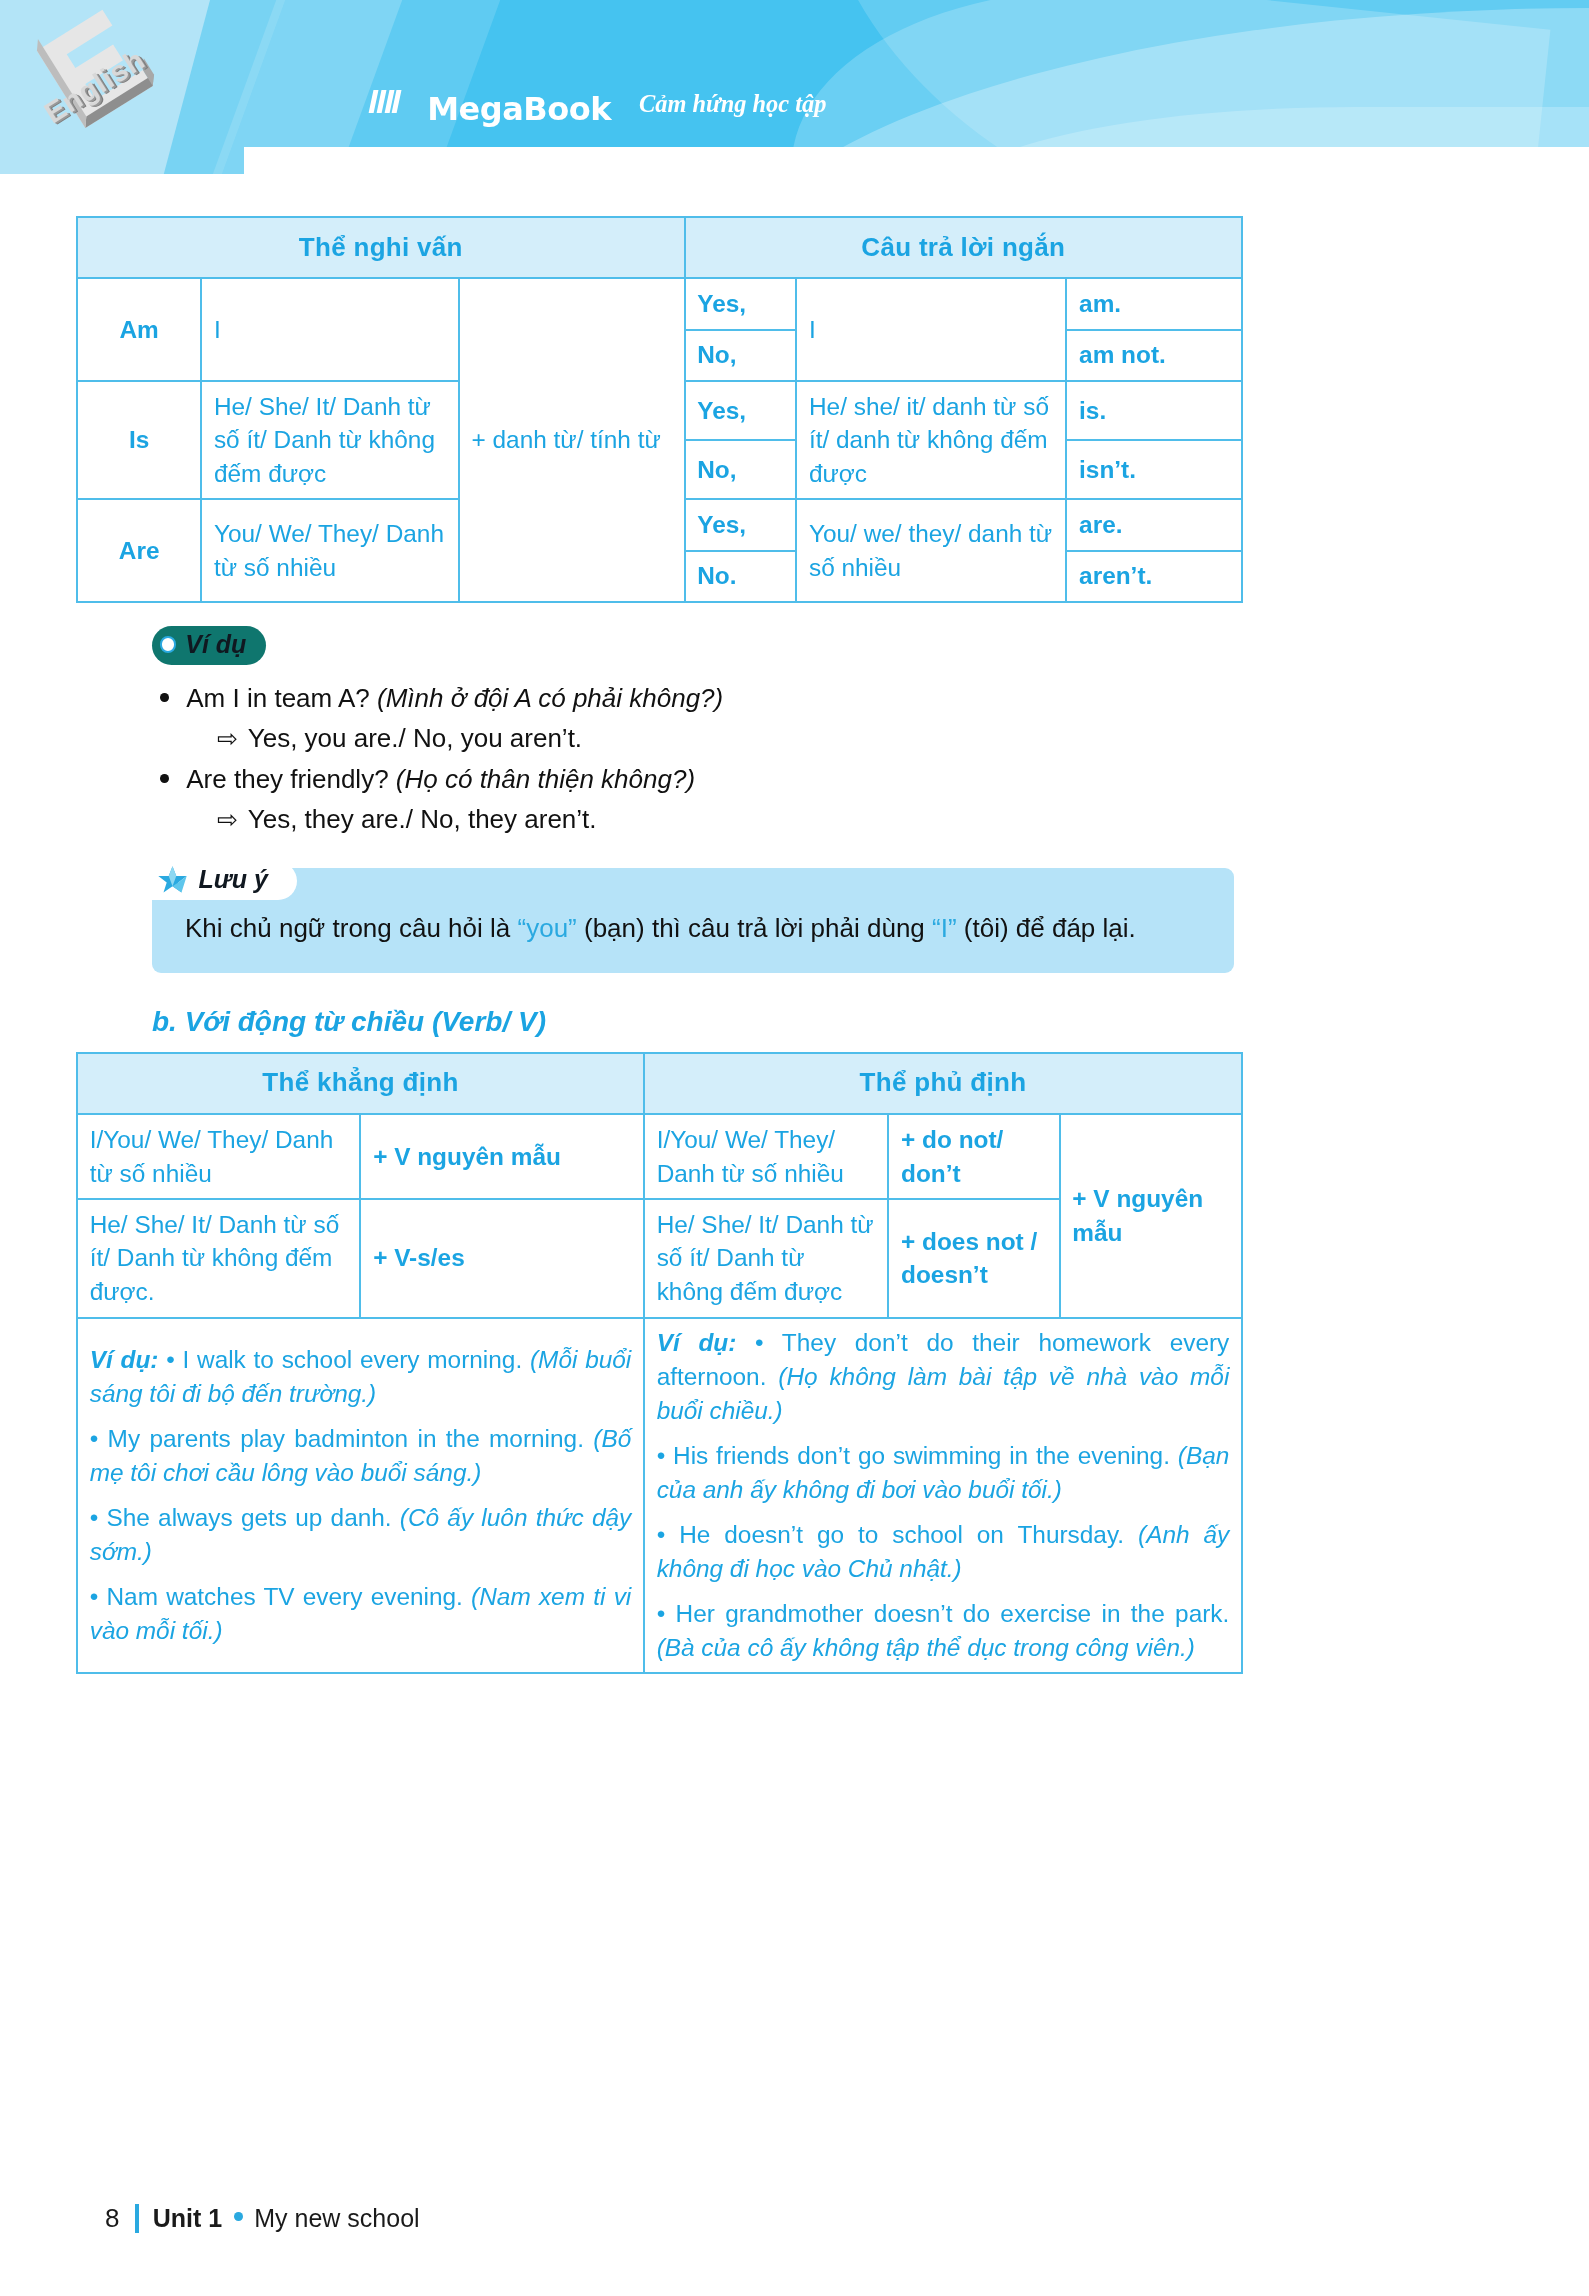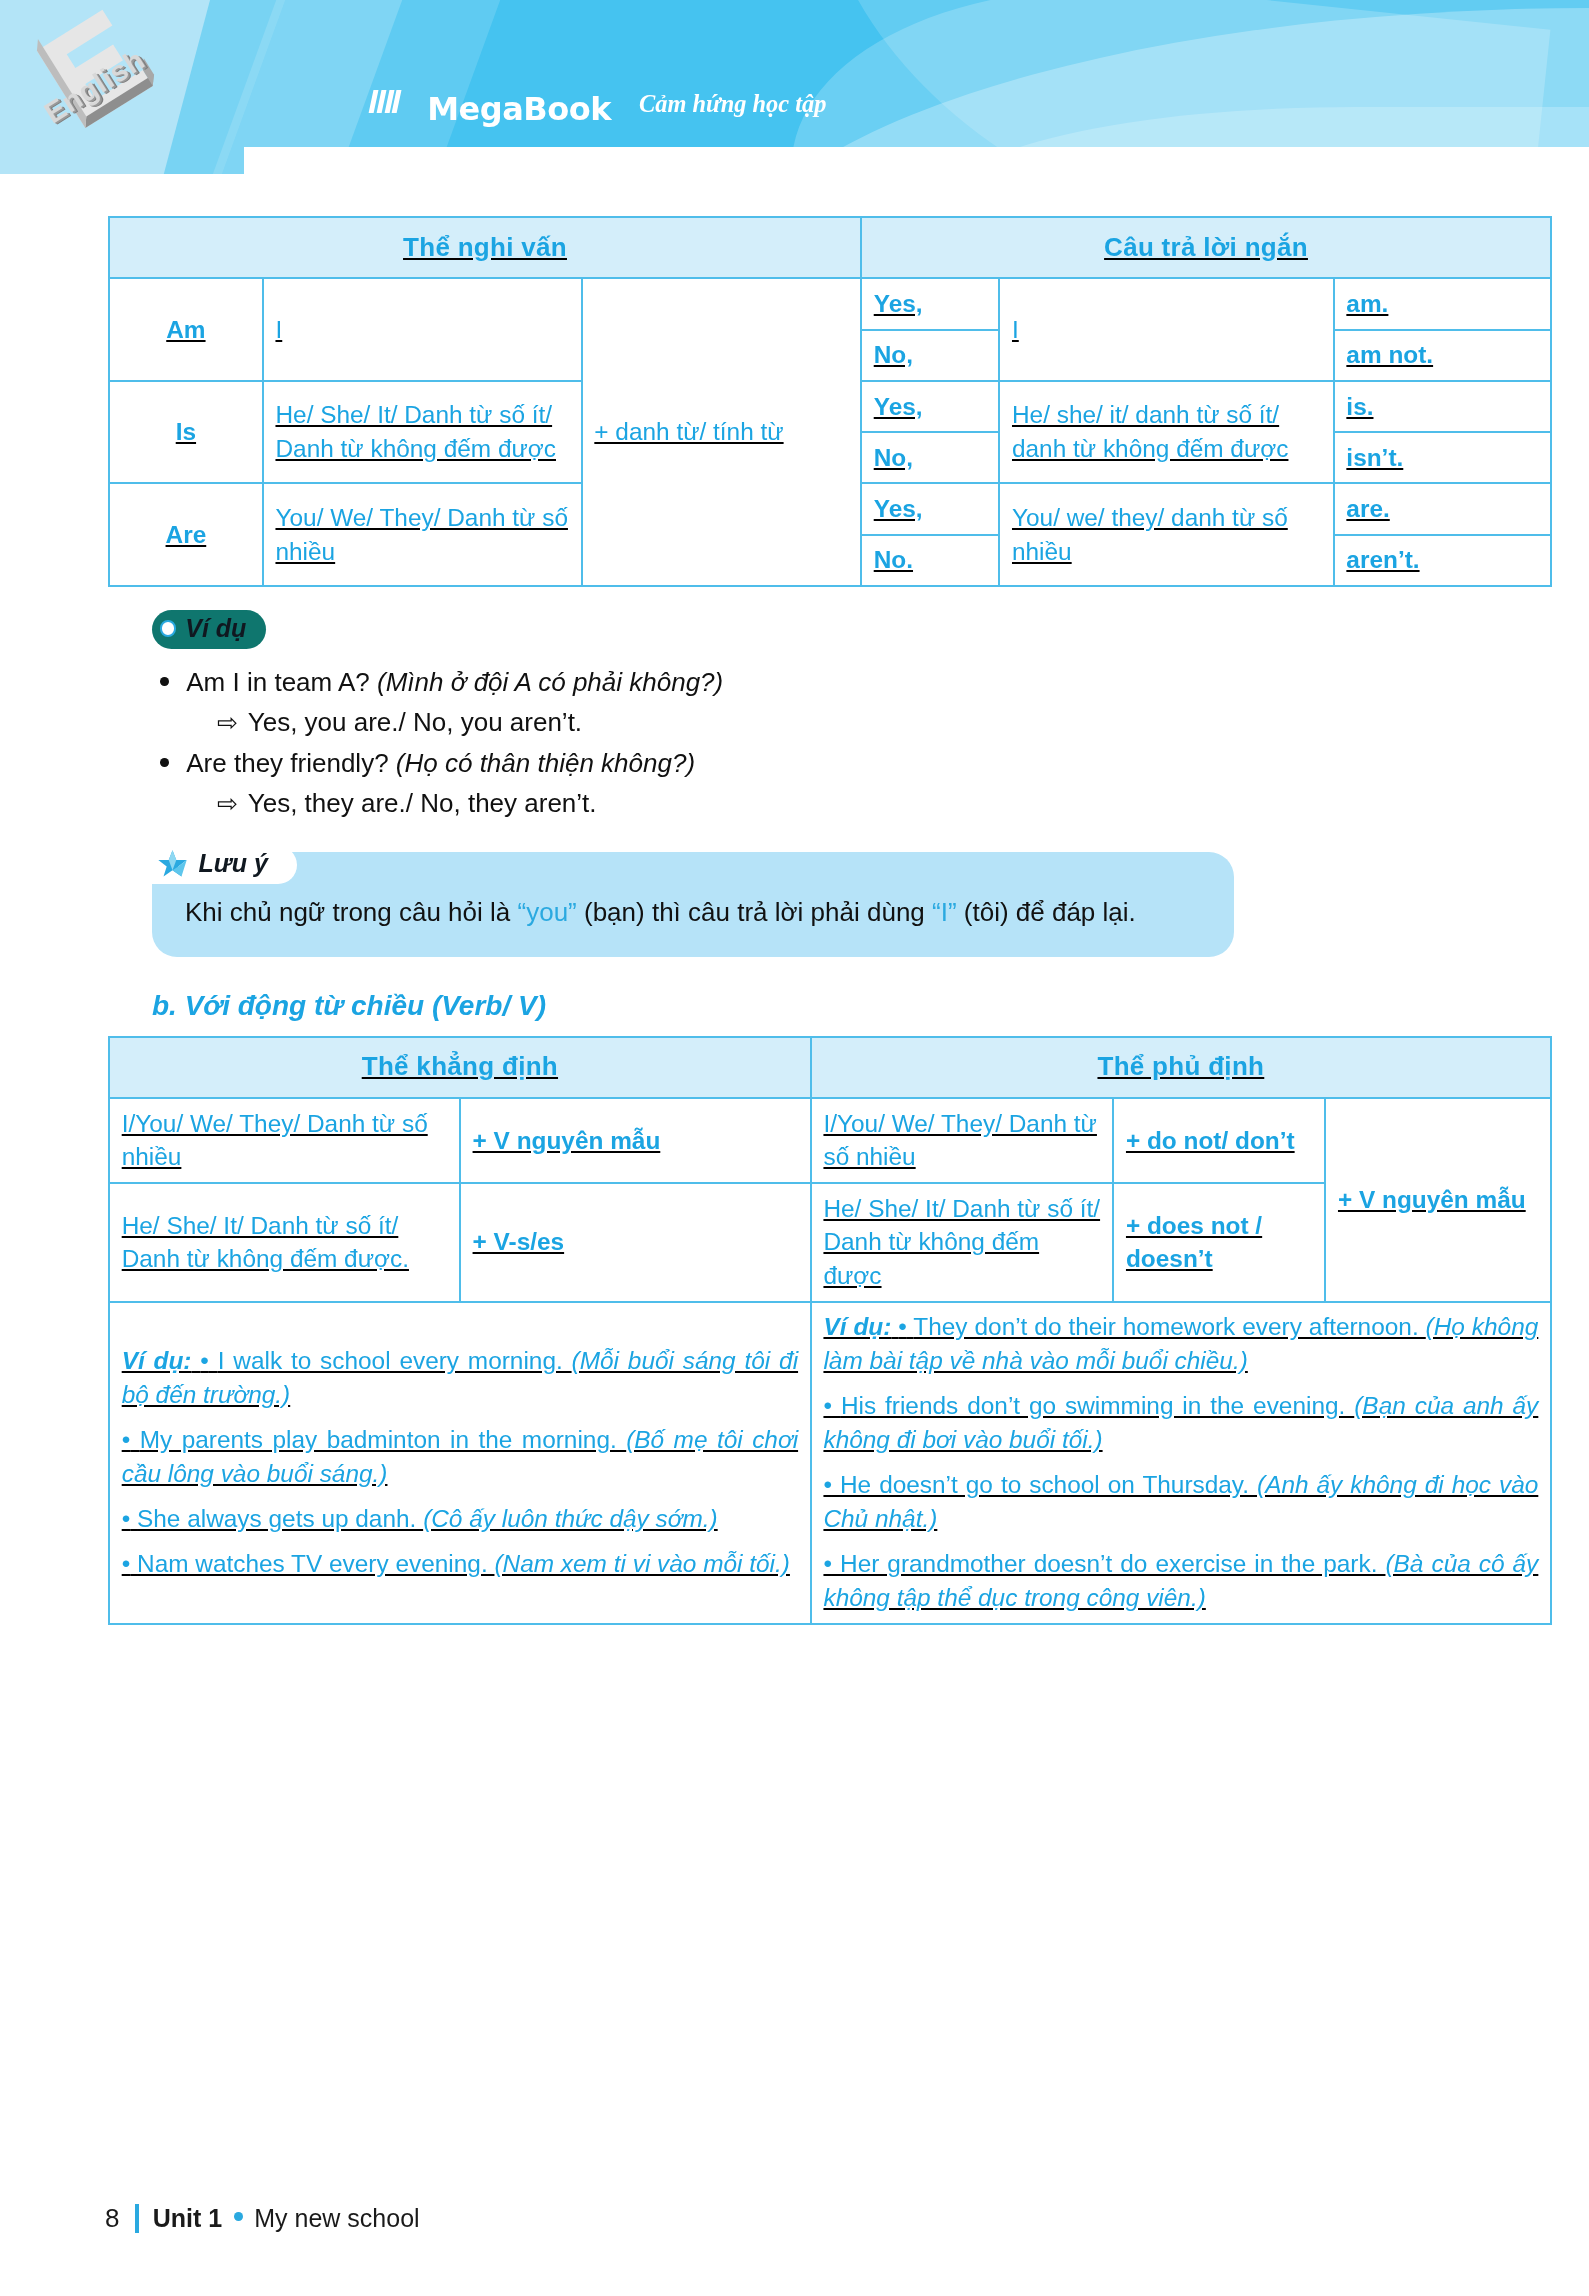--- a/index.html
+++ b/index.html
@@ -130,24 +130,23 @@
   .page {
     position: absolute;
     top: 174px; left: 0;
     width: 1590px;
   }
 
   
   table.gtable {
     border-collapse: collapse;
     table-layout: fixed;
-    width: 1444px;
-    margin-left: 108px;
+    width: 1167px;
+    margin-left: 76px;
     border: 2.9px solid #2aa9e0;
-    text-decoration: underline;
   }
   table.gtable td, table.gtable th {
     border: 2px solid #4fbdea;
     padding: 7.8px 11.7px;
     vertical-align: middle;
     color: #1ba4e2;
     font-family: "Liberation Sans", sans-serif;
     font-size: 24.4px;
     line-height: 1.38;
   }
@@ -224,21 +223,21 @@
 
   
   .note-wrap {
     position: relative;
     margin-left: 152px;
     margin-top: 29px;
     width: 1082px;
   }
   .note-body {
     background: #b6e3f8;
-    border-radius: 25px;
+    border-radius: 9px;
     padding: 45px 33px 29px 33px;
     font-family: "Liberation Sans", sans-serif;
     font-size: 26px;
     color: #111111;
   }
   .note-tab {
     position: absolute;
     left: 0; top: -5.9px;
     background: #ffffff;
     border-radius: 0 21.5px 21.5px 0;

